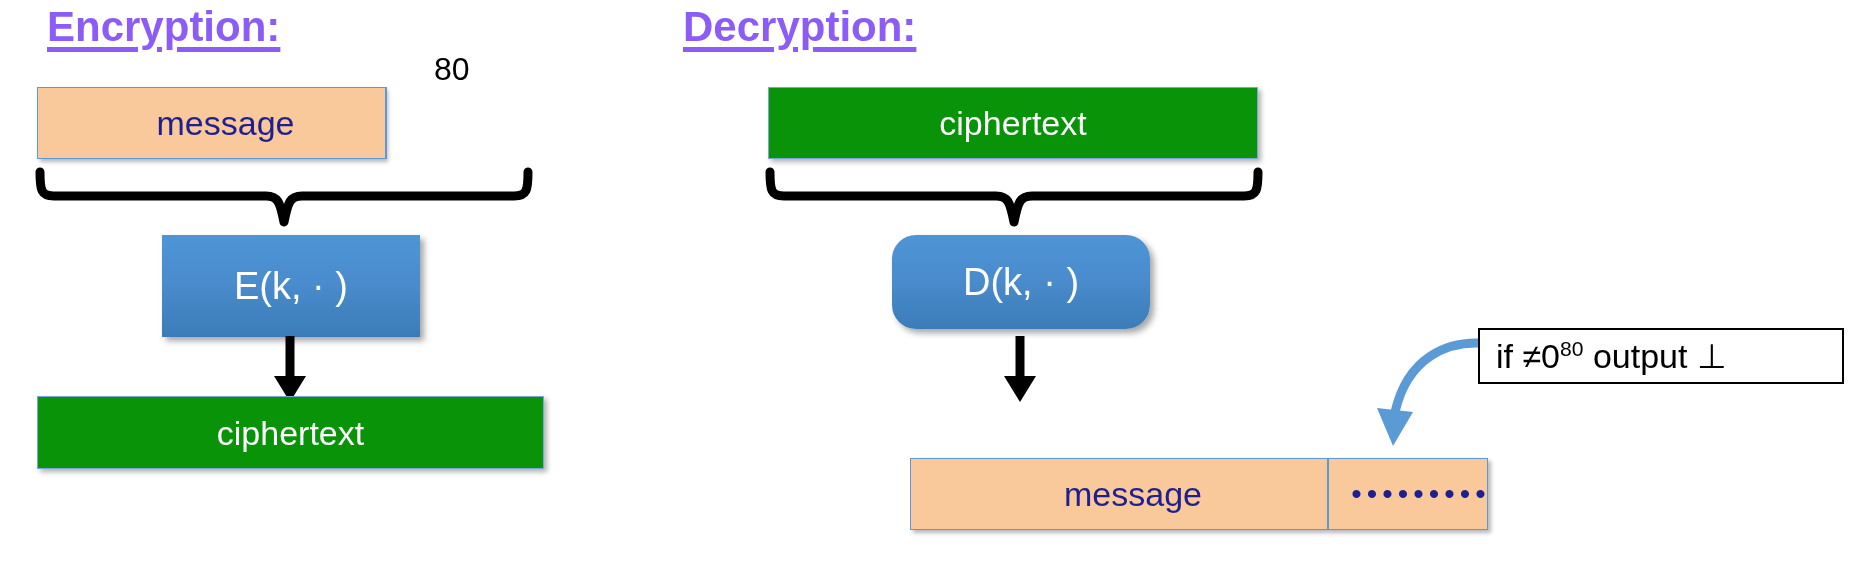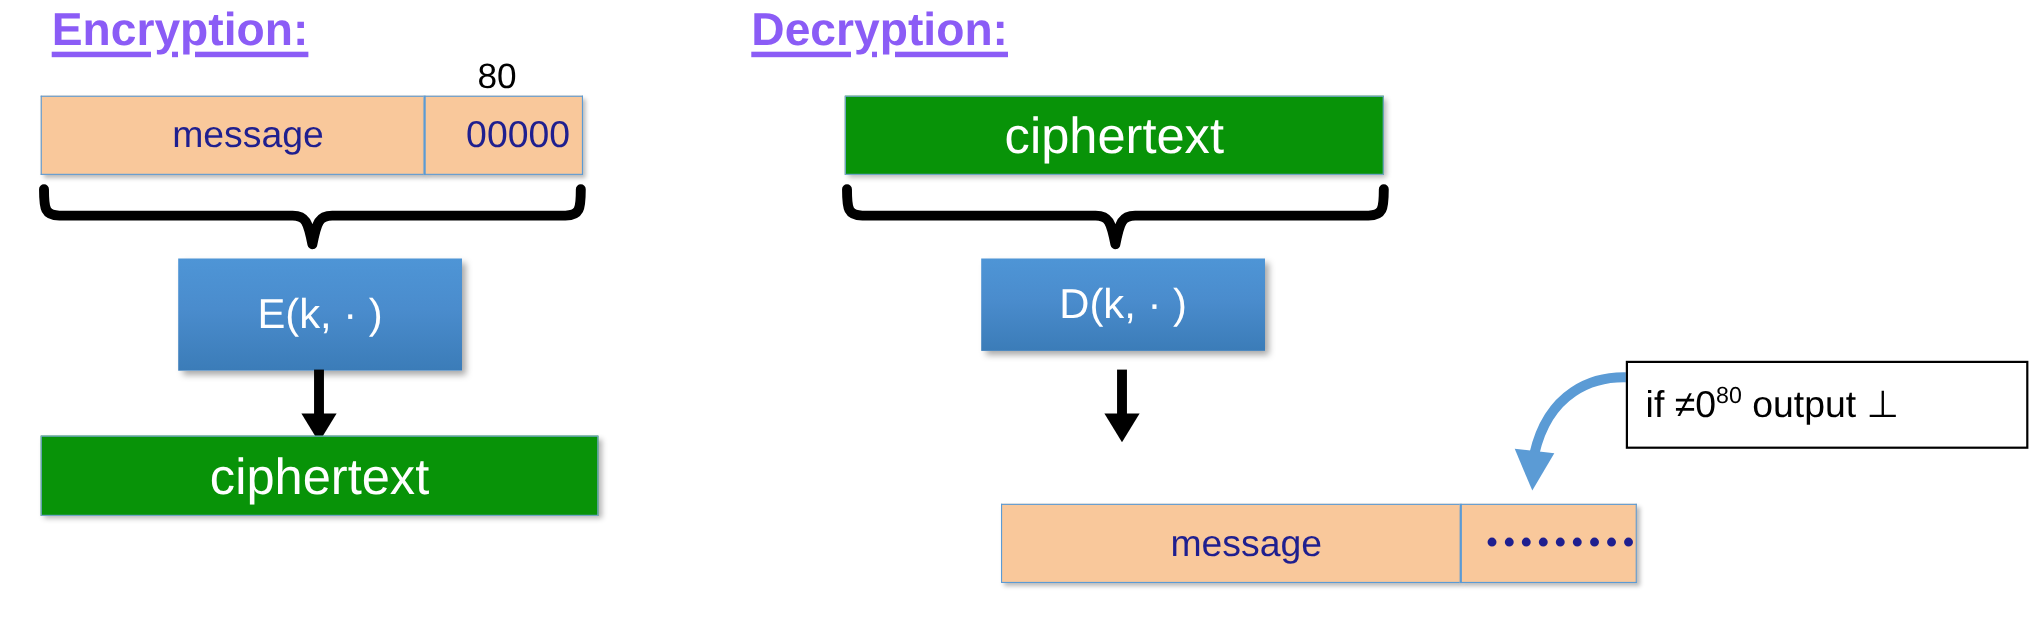--- a/index.html
+++ b/index.html
@@ -29,21 +29,21 @@
     border:1.5px solid #5b9bd5;
     color:#1f1f8f;
     font-size:34px;
     box-shadow:3px 3px 4px rgba(0,0,0,.28);
     padding-left:28px;
   }
   .box-green{
     background:#089308;
     border:1.5px solid #7ba7d7;
     color:#ffffff;
-    font-size:46px;
+    font-size:34px;
     box-shadow:3px 3px 5px rgba(0,0,0,.30);
   }
   .box-blue{
     background:linear-gradient(180deg,#4e95d6 0%,#4a8ccd 45%,#3b7cb8 100%);
     color:#ffffff;
     font-size:38px;
     box-shadow:4px 4px 6px rgba(0,0,0,.35);
   }
   .box-callout{
     background:#ffffff;
@@ -68,23 +68,20 @@
 </head>
 <body>
 
 <div class="abs heading" style="left:47px;top:6px;">Encryption:</div>
 
 <div class="abs label-80" style="left:434px;top:53px;">80</div>
 
 <div class="abs" style="left:37px;top:87px;width:493px;height:72px;">
   <div class="box box-orange" style="position:absolute;left:0;top:0;width:348px;height:72px;border-right:none;">
     <span>message</span>
-  </div>
-  <div class="box box-orange" style="position:absolute;left:348px;top:0;width:145px;height:72px;border-left:none;">
-    <span>00000</span>
   </div>
   <div class="cell-divider" style="left:348px;"></div>
 </div>
 
 <div class="abs" style="left:32px;top:168px;">
   <svg width="504" height="62" viewBox="0 0 504 62">
     <path d="M8,4 C8,22 9,28 22,28 L234,28 C246,28 248,34 252,54
              C256,34 258,28 270,28 L482,28 C495,28 496,22 496,4" fill="none" stroke="#000000" stroke-width="9" stroke-linecap="round" stroke-linejoin="round"></path>
   </svg>
 </div>
@@ -111,39 +108,39 @@
   <span>ciphertext</span>
 </div>
 
 <div class="abs" style="left:762px;top:168px;">
   <svg width="504" height="62" viewBox="0 0 504 62">
     <path d="M8,4 C8,22 9,28 22,28 L234,28 C246,28 248,34 252,54
              C256,34 258,28 270,28 L482,28 C495,28 496,22 496,4" fill="none" stroke="#000000" stroke-width="9" stroke-linecap="round" stroke-linejoin="round"></path>
   </svg>
 </div>
 
-<div class="abs box box-blue" style="left:892px;top:235px;width:258px;height:84px;">
+<div class="abs box box-blue" style="left:892px;top:235px;width:258px;height:94px;border-radius:24px;">
   <span>D(k, · )</span>
 </div>
 
 <div class="abs" style="left:998px;top:334px;">
   <svg width="44" height="70" viewBox="0 0 44 70">
     <line x1="22" y1="2" x2="22" y2="48" stroke="#000000" stroke-width="9"></line>
     <polygon points="22,68 6,42 38,42" fill="#000000"></polygon>
   </svg>
 </div>
 
 <div class="abs" style="left:1295px;top:320px;">
   <svg width="210" height="140" viewBox="0 0 210 140">
     <path d="M196,24 C150,18 112,40 100,92" fill="none" stroke="#5b9bd5" stroke-width="9" stroke-linecap="round"></path>
     <polygon points="98,126 82,88 118,92" fill="#5b9bd5"></polygon>
   </svg>
 </div>
 
-<div class="abs box box-callout" style="left:1478px;top:328px;width:366px;height:80px;">
+<div class="abs box box-callout" style="left:1478px;top:328px;width:366px;height:56px;">
   <span>
     <span>if ≠0</span><sup>80</sup><span> output ⊥</span>
   </span>
 </div>
 
 <div class="abs" style="left:910px;top:458px;width:578px;height:72px;">
   <div class="box box-orange" style="position:absolute;left:0;top:0;width:417px;height:72px;border-right:none;">
     <span>message</span>
   </div>
   <div class="box box-orange" style="position:absolute;left:417px;top:0;width:161px;height:72px;border-left:none;">

